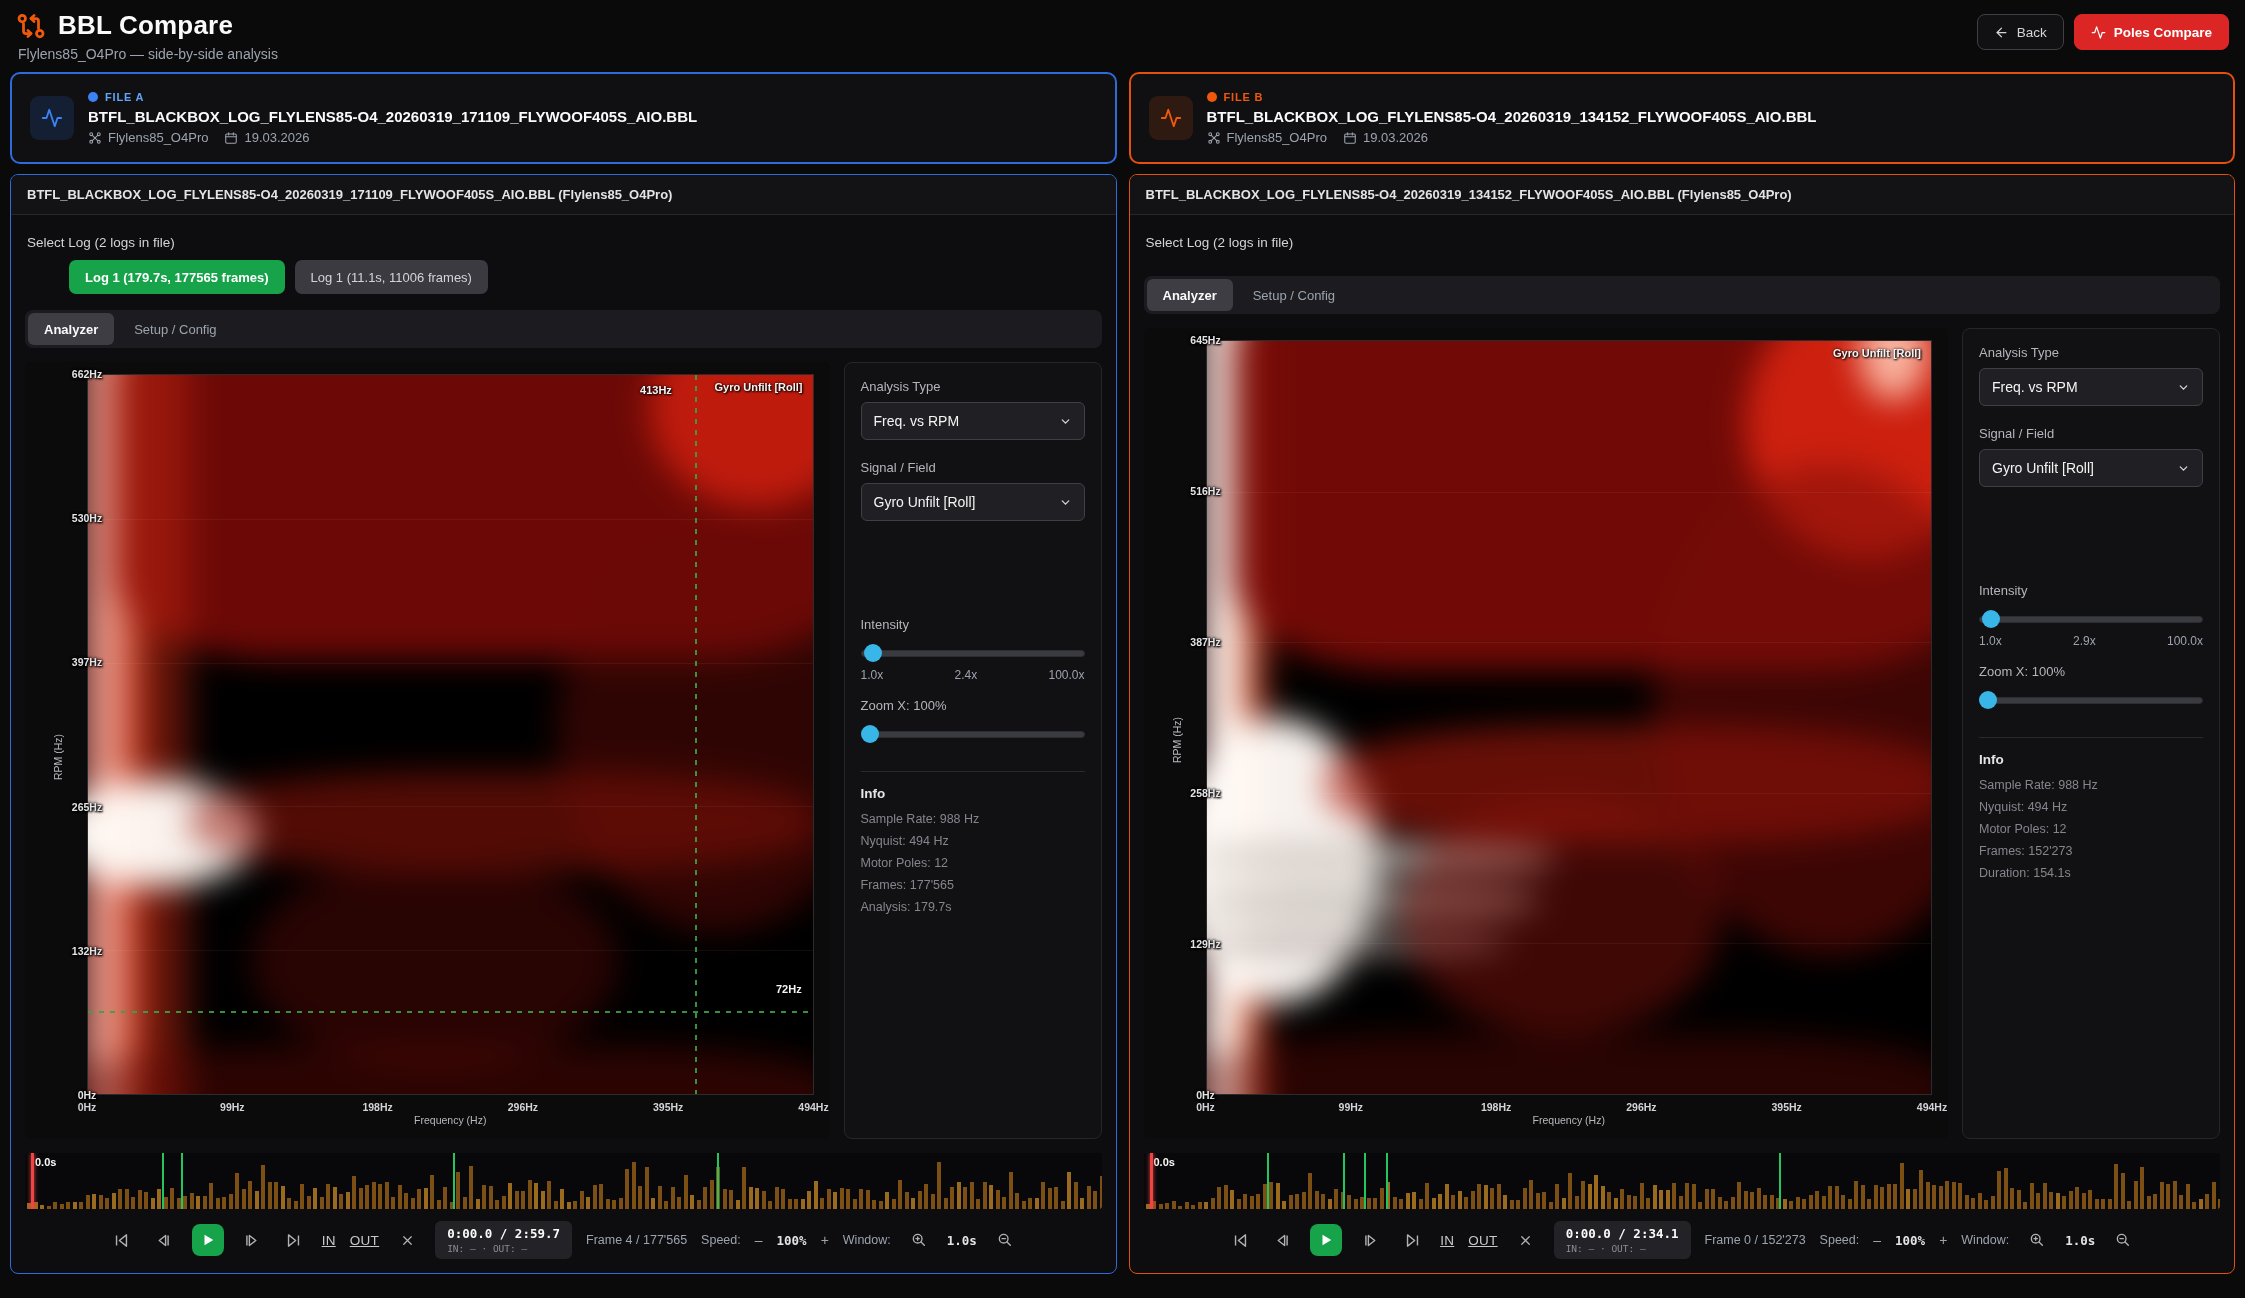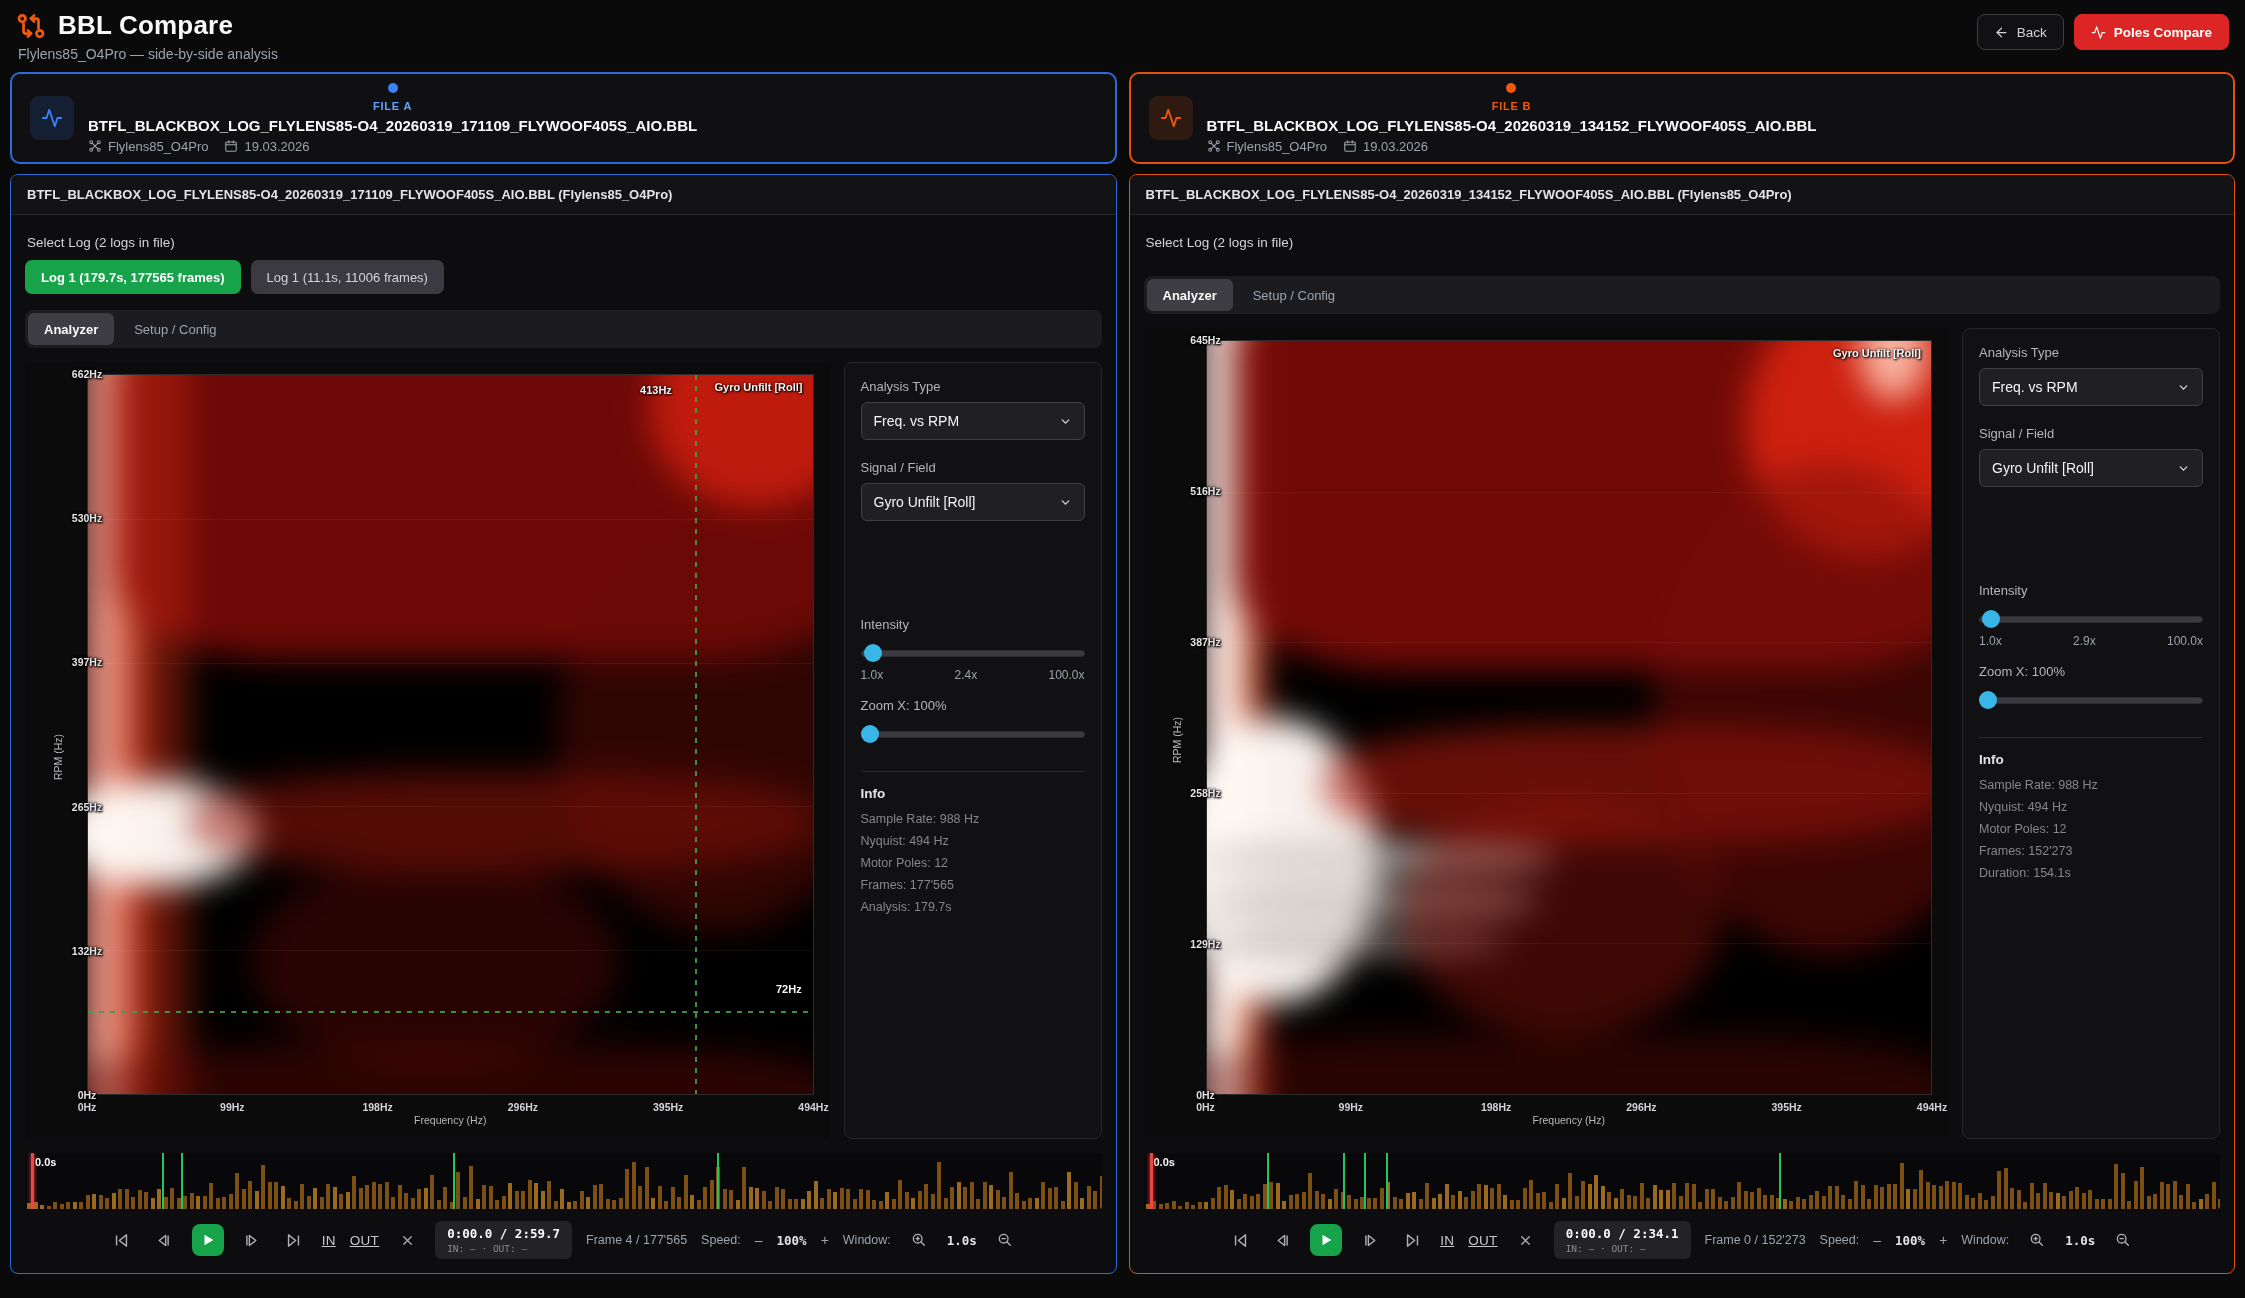--- a/index.html
+++ b/index.html
@@ -24,41 +24,41 @@
 
   
   .cards { display:flex; gap:12px; margin-top:6px; }
   .fcard { flex:1; height:92px; border-radius:10px; background:#101013; display:flex; align-items:center; gap:14px; padding:0 18px; }
   .fcard.a { border:2px solid #2f6bdb; }
   .fcard.b { border:2px solid #e4500e; }
   .fcard-icon { width:44px; height:44px; border-radius:9px; display:flex; align-items:center; justify-content:center; flex:0 0 44px; }
   .fcard.a .fcard-icon { background:rgba(59,130,246,0.14); }
   .fcard.b .fcard-icon { background:rgba(240,89,12,0.14); }
   .fcard-body { display:flex; flex-direction:column; gap:5px; }
-  .badge-row { display:flex; align-items:center; gap:7px;flex-direction:column; }
+  .badge-row { display:flex; align-items:center; gap:7px; }
   .badge-dot { width:10px; height:10px; border-radius:50%; }
   .fcard.a .badge-dot { background:#3b82f6; }
   .fcard.b .badge-dot { background:#f0590c; }
   .badge-label { font-size:11px; font-weight:bold; letter-spacing:0.8px; }
   .fcard.a .badge-label { color:#60a5fa; }
   .fcard.b .badge-label { color:#f0590c; }
   .fcard-name { font-size:15px; font-weight:bold; color:#fafafa; }
   .fcard-meta { display:flex; align-items:center; gap:16px; font-size:13px; color:#9ca3af; }
   .meta-item { display:flex; align-items:center; gap:6px; }
 
   
   .panels { display:flex; gap:12px; margin-top:10px; height:1100px; }
   .panel { flex:1; border-radius:8px; background:#0d0d0f; display:flex; flex-direction:column; overflow:hidden; }
   .panel.a { border:1px solid #2f6bdb; }
   .panel.b { border:1px solid #e4500e; }
   .panel-titlebar { height:40px; background:#131316; border-bottom:1px solid #27272a; display:flex; align-items:center; padding:0 16px; }
   .panel-titlebar span { font-size:13px; font-weight:bold; color:#e4e4e7; }
   .panel-body { flex:1; display:flex; flex-direction:column; padding:14px 14px 12px 14px; min-height:0; }
   .select-label { font-size:13.5px; color:#d4d4d8; margin:6px 2px 10px; }
-  .log-row { display:flex; gap:10px; }
+  .log-row { display:flex; gap:10px;margin-left:44px; }
   .log-btn { height:34px; border-radius:7px; padding:0 16px; font-size:13px; font-weight:bold; display:flex; align-items:center; cursor:pointer; }
   .log-btn.active { background:#16a34a; color:#ffffff; }
   .log-btn.idle { background:#3a3a40; color:#d4d4d8; font-weight:normal; }
   .tabbar { margin-top:16px; background:#1c1c20; border-radius:8px; height:38px; display:flex; align-items:center; padding:3px; gap:4px; }
   .tab { height:32px; display:flex; align-items:center; padding:0 16px; border-radius:6px; font-size:13px; cursor:pointer; }
   .tab.active { background:#3d3d43; color:#fafafa; font-weight:bold; }
   .tab.idle { color:#9ca3af; }
 
   
   .analyzer { flex:1; display:flex; gap:14px; margin-top:14px; min-height:0; }

